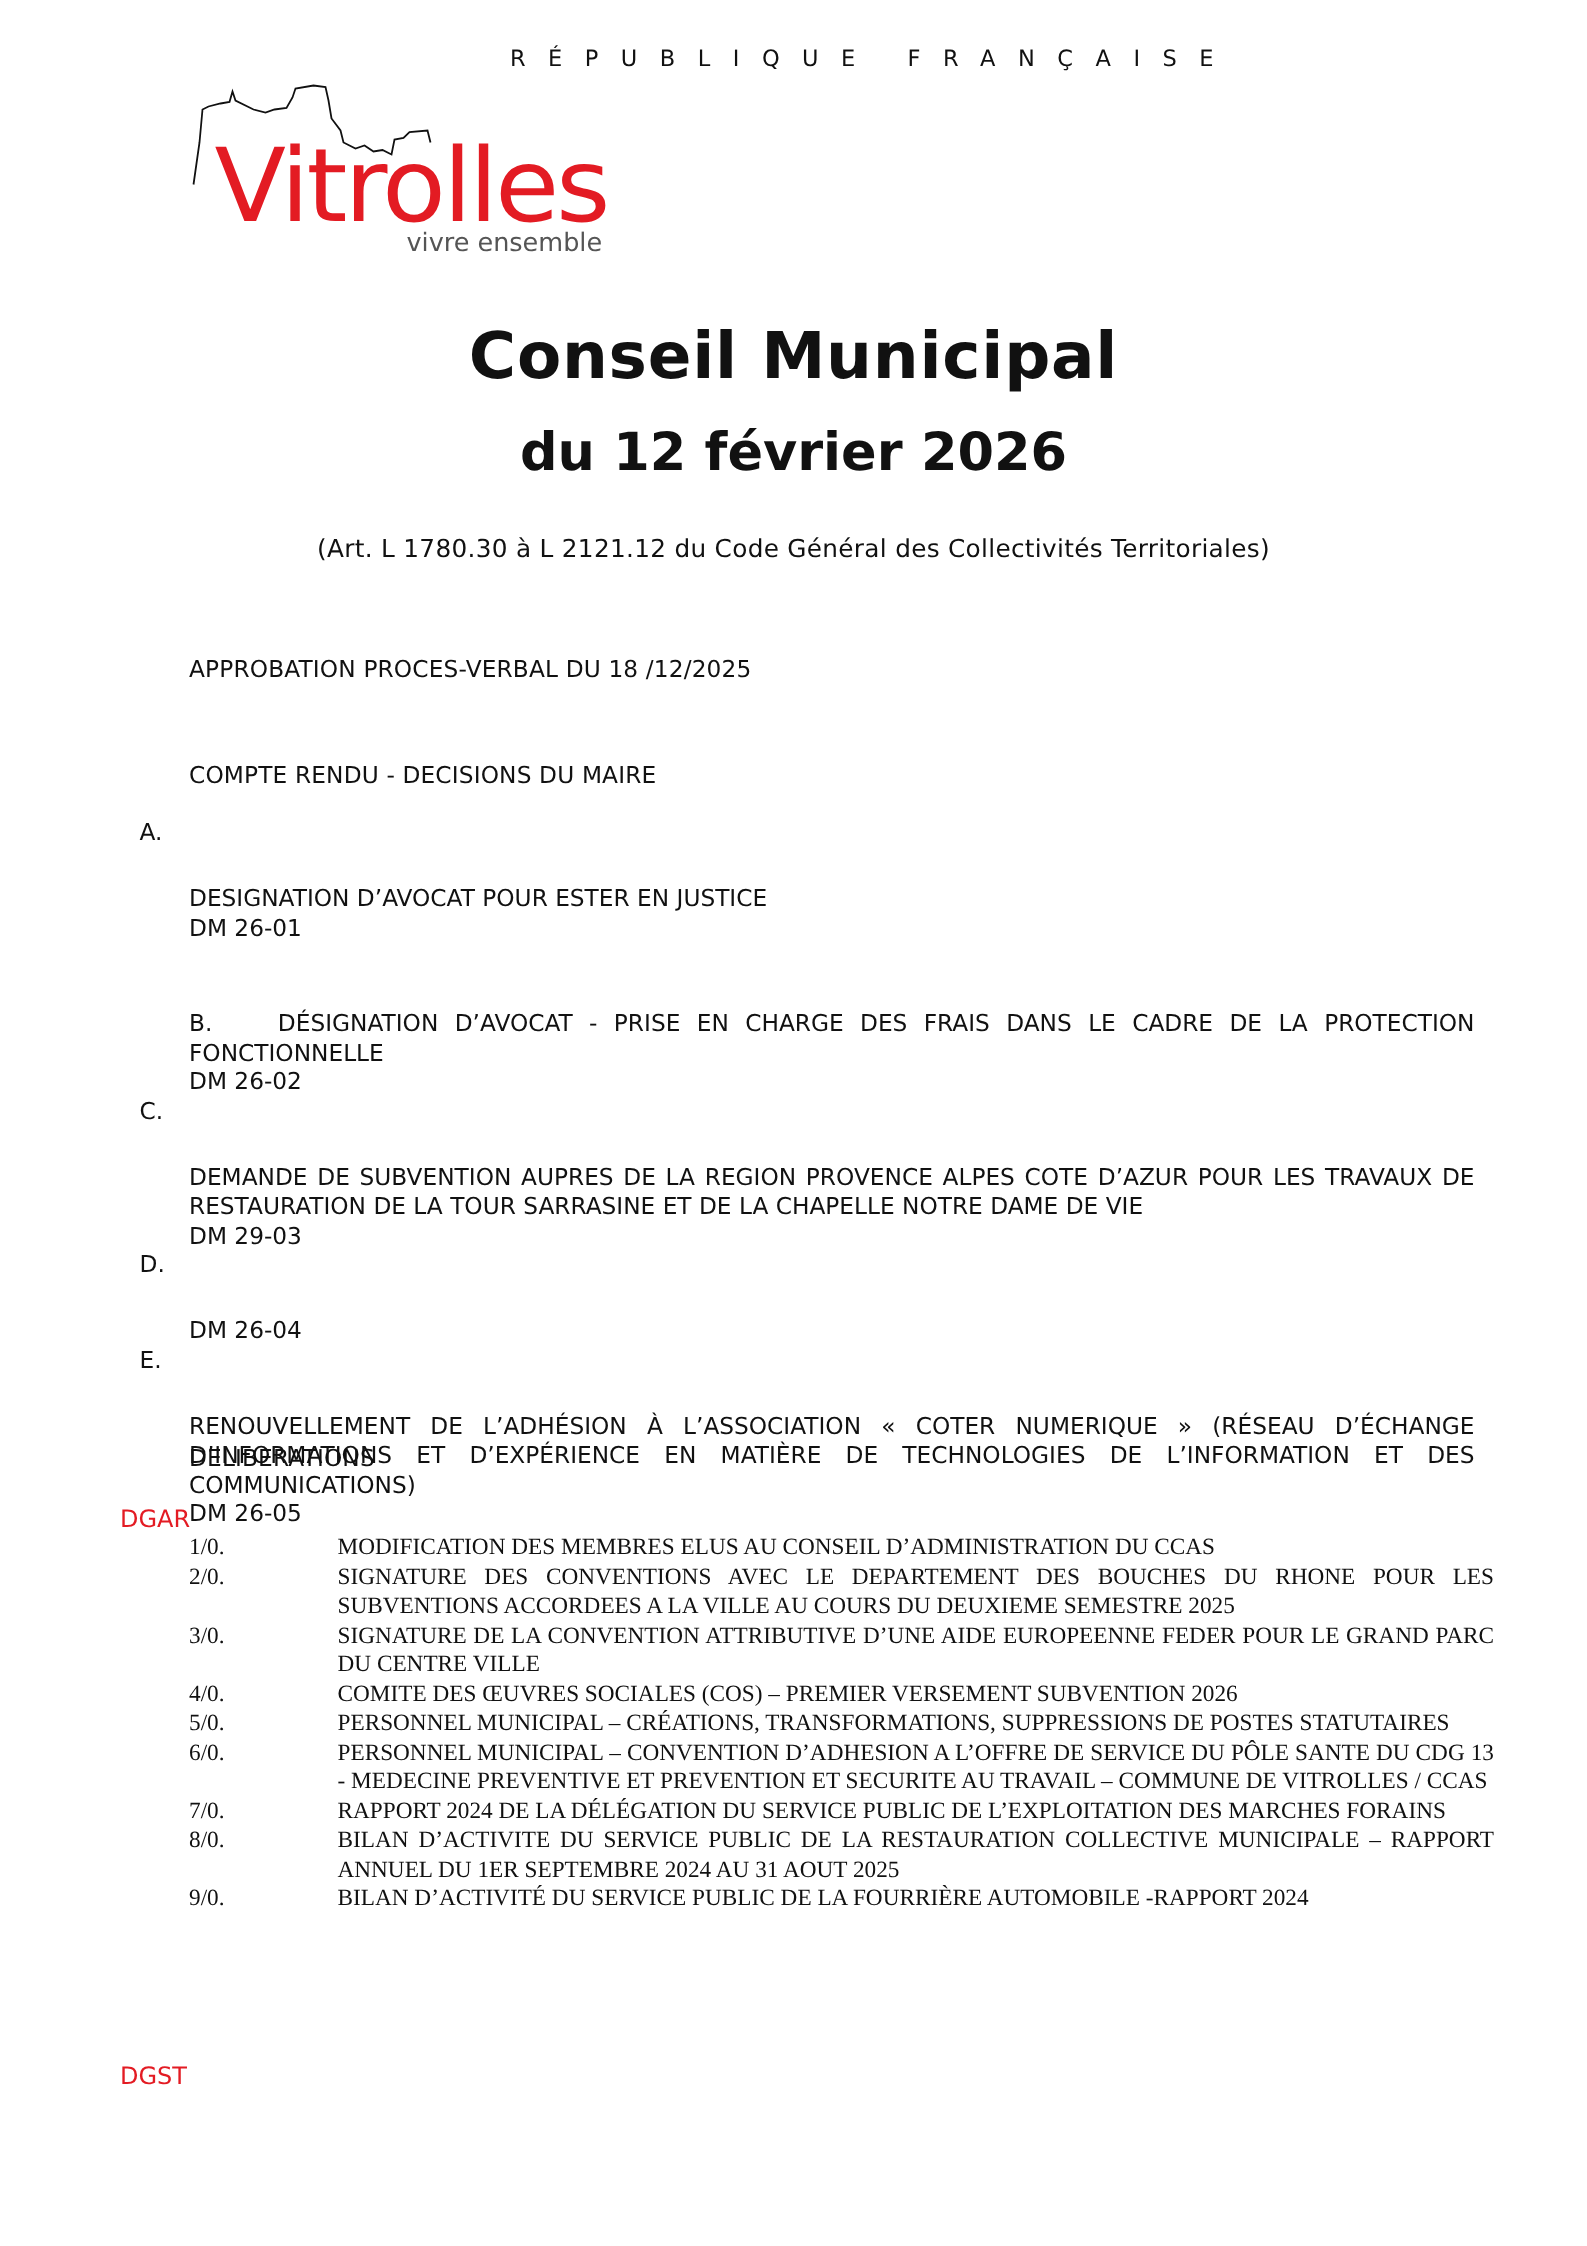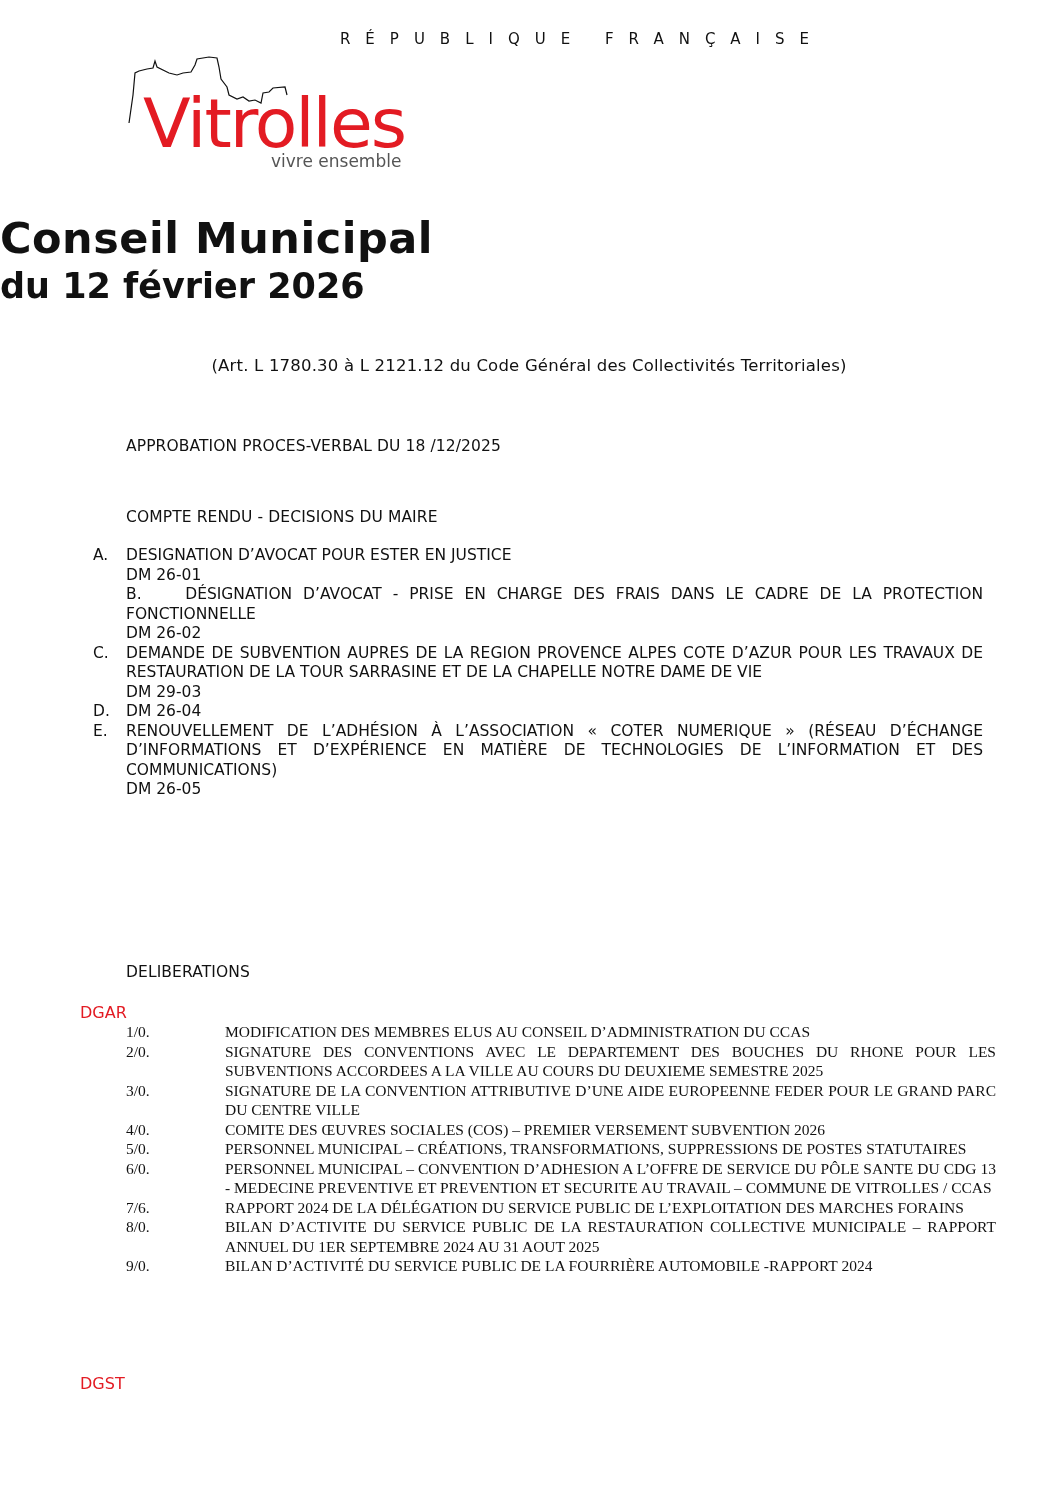--- a/index.html
+++ b/index.html
@@ -7,34 +7,34 @@
       width: 1058px; height: 1497px; position: relative; overflow: hidden;
       font-family: "DejaVu Sans", sans-serif; color: #111111;
     }
     .republique {
       position: absolute; top: 30px; left: 0; width: 1058px; text-align: center;
       font-family: "DejaVu Sans", sans-serif; font-size: 15px; letter-spacing: 15px;
       color: #111; padding-left: 30px; box-sizing: border-box; margin-left: 38px;
     }
     .logo { position: absolute; left: 125px; top: 55px; width: 300px; height: 118px; }
     .logo svg { width: 100%; height: 100%; display: block; }
-    .title-block { position: absolute; top: 212px; left: 0; width: 1058px; text-align: left; }
+    .title-block { position: absolute; top: 212px; left: 0; width: 1058px; text-align: center; }
     .title-main { font-size: 43px; font-weight: bold; line-height: 52px; letter-spacing: 0.5px; }
-    .title-date { font-size: 35px; font-weight: bold; line-height: 44px; margin-top: 0px; }
+    .title-date { font-size: 35px; font-weight: bold; line-height: 44px; margin-top: 16px; }
     .article {
       position: absolute; top: 356px; left: 0; width: 1058px; text-align: center;
       font-size: 16.5px; letter-spacing: 0.2px;
     }
     .para {
       position: absolute; left: 126px; font-size: 15.5px; letter-spacing: 0.1px;
     }
     .decisions { position: absolute; left: 93px; top: 546px; width: 890px; }
     .dec-item { display: flex; font-size: 15.5px; line-height: 19.5px; }
     .dec-letter { width: 33px; flex: none; }
-    .dec-body { flex: 1; text-align: justify; }
+    .dec-body { flex: 1; text-align: justify; margin-top: 44px; }
     .dm { display: block; }
     .section-red {
       position: absolute; left: 80px; font-size: 16px; color: #e31b23;
     }
     .delibs { position: absolute; left: 126px; top: 1022px; width: 870px; font-family: Liberation Serif, serif; }
     .delib-item { display: flex; font-size: 15.5px; line-height: 19.5px; }
     .delib-num { width: 63px; flex: none; }
     .delib-text { flex: 1; text-align: justify; margin-left: 36px; }
   </style>
 </head>
@@ -121,21 +121,21 @@
   </div>
   <div class="delib-item">
     <span class="delib-num">5/0.</span>
     <span class="delib-text">PERSONNEL MUNICIPAL – CRÉATIONS, TRANSFORMATIONS, SUPPRESSIONS DE POSTES STATUTAIRES</span>
   </div>
   <div class="delib-item">
     <span class="delib-num">6/0.</span>
     <span class="delib-text">PERSONNEL MUNICIPAL – CONVENTION D’ADHESION A L’OFFRE DE SERVICE DU PÔLE SANTE DU CDG 13 - MEDECINE PREVENTIVE ET PREVENTION ET SECURITE AU TRAVAIL – COMMUNE DE VITROLLES / CCAS</span>
   </div>
   <div class="delib-item">
-    <span class="delib-num">7/6.</span>
+    <span class="delib-num">7/0.</span>
     <span class="delib-text">RAPPORT 2024 DE LA DÉLÉGATION DU SERVICE PUBLIC DE L’EXPLOITATION DES MARCHES FORAINS</span>
   </div>
   <div class="delib-item">
     <span class="delib-num">8/0.</span>
     <span class="delib-text">BILAN D’ACTIVITE DU SERVICE PUBLIC DE LA RESTAURATION COLLECTIVE MUNICIPALE – RAPPORT ANNUEL DU 1ER SEPTEMBRE 2024 AU 31 AOUT 2025</span>
   </div>
   <div class="delib-item">
     <span class="delib-num">9/0.</span>
     <span class="delib-text">BILAN D’ACTIVITÉ DU SERVICE PUBLIC DE LA FOURRIÈRE AUTOMOBILE -RAPPORT 2024</span>
   </div>

